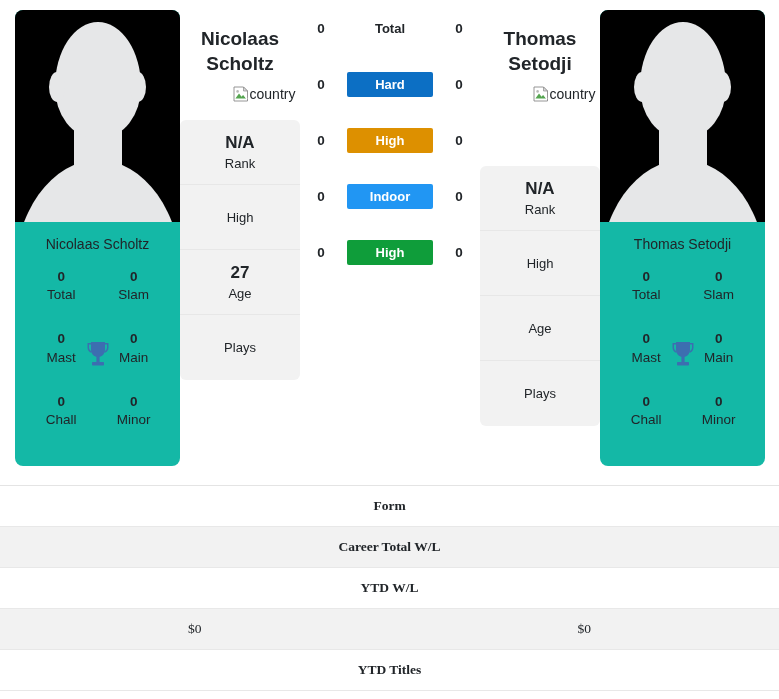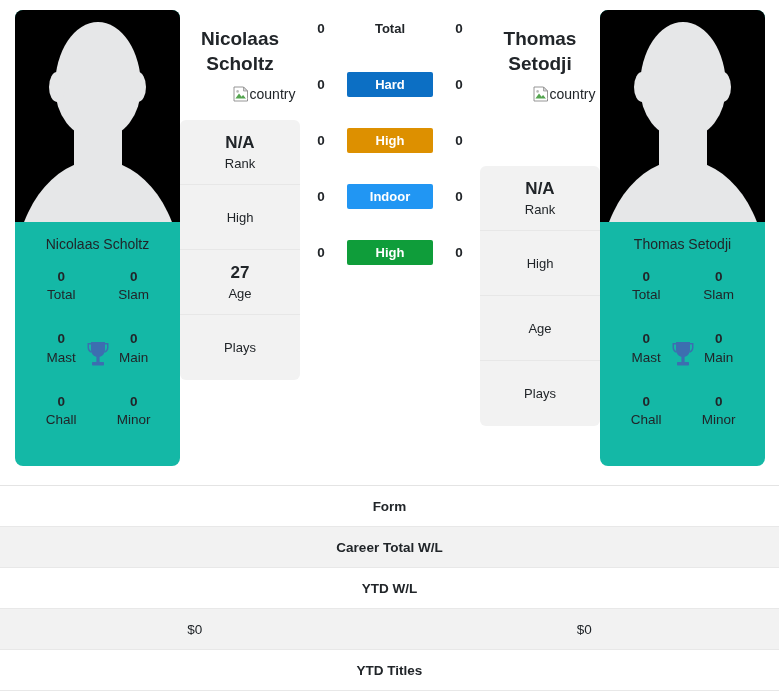--- a/index.html
+++ b/index.html
@@ -206,20 +206,21 @@
     top: 485px;
     left: 0;
     width: 779px;
     border-top: 1px solid #e4e4e4;
   }
   .trow {
     display: flex;
     align-items: center;
     height: 41px;
     border-bottom: 1px solid #e8e8e8;
+    font-family: Liberation Serif, serif;
   }
   .trow.alt { background: #f2f2f2; }
   .trow .cell {
     flex: 1 1 0;
     text-align: center;
     font-size: 13.5px;
     color: #212529;
   }
   .trow .cell.mid {
     font-weight: bold;

